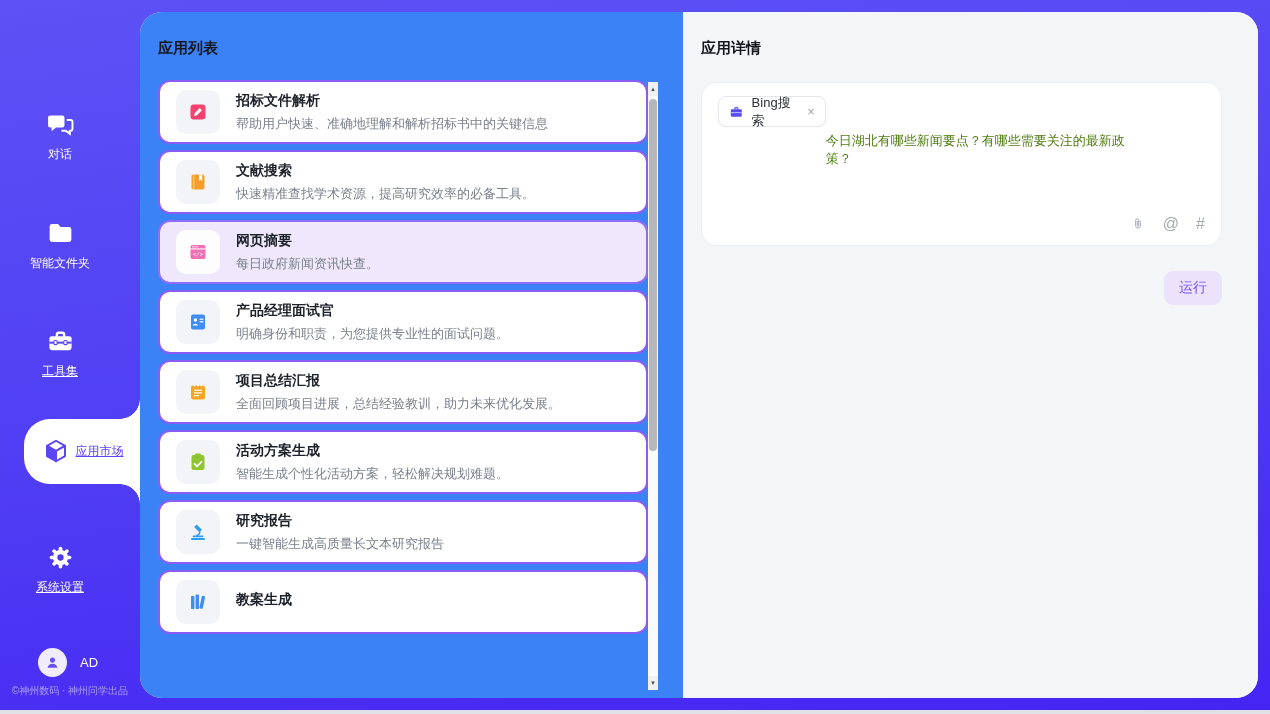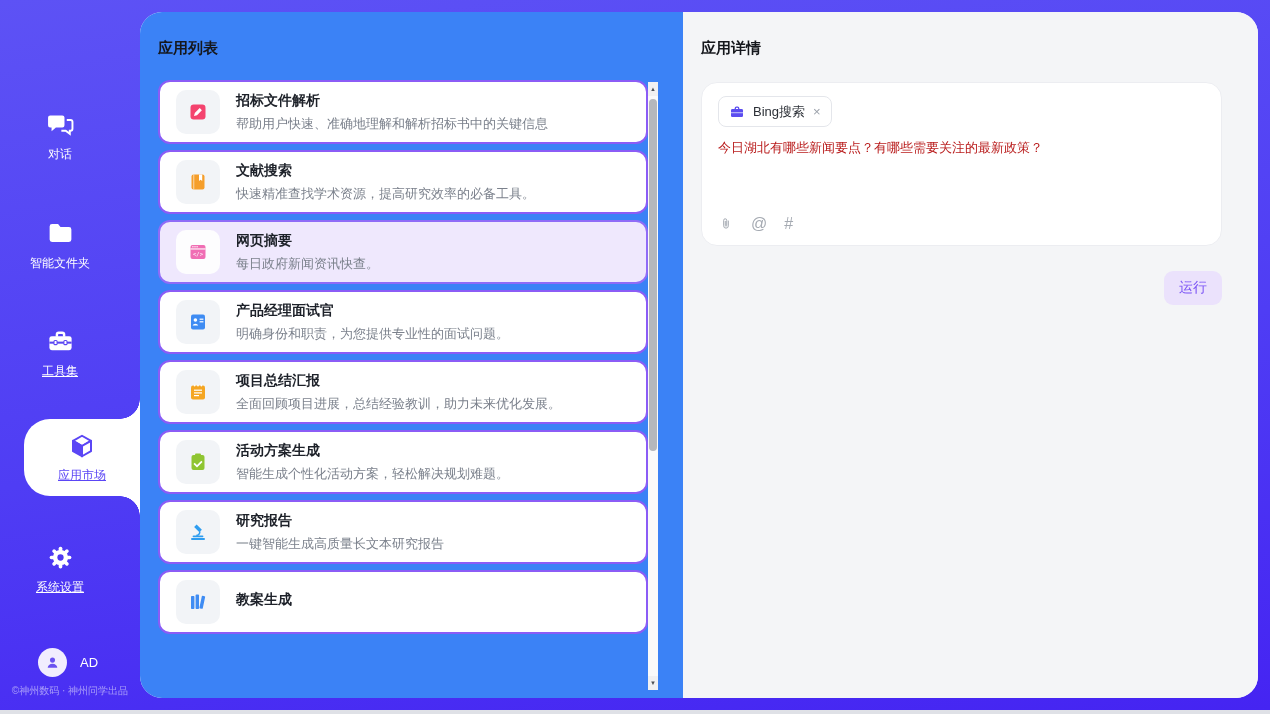--- a/index.html
+++ b/index.html
@@ -33,23 +33,23 @@
     align-items:center; gap:7px; color:#fff; cursor:pointer;
   }
   .nav-item .lbl { font-size:12px; }
   .u { text-decoration:underline; }
   .nav-chat    { top:110px; }
   .nav-folder  { top:219px; }
   .nav-tools   { top:327px; }
   .nav-settings{ top:543px; }
 
   .nav-active {
-    position:absolute; left:24px; top:419px; width:116px; height:77px;
+    position:absolute; left:24px; top:419px; width:116px; height:65px;
     background:#fff; border-radius:26px 0 0 26px;
-    display:flex; flex-direction:column; align-items:center; justify-content:center; gap:5px;
+    display:flex; flex-direction:row; align-items:center; justify-content:center; gap:5px;
     color:#5b46f5; cursor:pointer;
   }
   .nav-active .lbl { font-size:12px; }
   .nav-active::before {
     content:""; position:absolute; right:0; top:-20px; width:20px; height:20px;
     background:radial-gradient(circle at 0 0, rgba(0,0,0,0) 19.5px, #fff 20px);
   }
   .nav-active::after {
     content:""; position:absolute; right:0; bottom:-20px; width:20px; height:20px;
     background:radial-gradient(circle at 0 100%, rgba(0,0,0,0) 19.5px, #fff 20px);
@@ -83,29 +83,29 @@
   .vscroll { position:absolute; left:508px; top:70px; bottom:8px; width:10px; background:#fafafa; }
   .sb-btn { position:absolute; left:0; width:10px; height:14px; background:#f1f1f2; color:#4d5156; font-size:6px; line-height:14px; text-align:center; cursor:pointer; }
   .sb-up { top:0; } .sb-down { bottom:0; }
   .sb-thumb { position:absolute; left:1px; top:17px; width:8px; height:352px; background:#b5b7bc; border-radius:4px; cursor:pointer; }
 
   .detail-pane { flex:1; background:#f4f5f7; position:relative; }
   .detail-pane .pane-title { position:absolute; left:18px; top:27px; }
   .input-card {
     position:absolute; left:18px; top:70px; width:521px; height:164px;
     background:#fff; border:1px solid #ecedf1; border-radius:16px;
-    padding:13px 16px 12px 16px; display:flex; flex-direction:column;
+    padding:13px 16px 12px 16px; display:flex; flex-direction:row;
   }
   .tag {
     display:inline-flex; align-items:center; gap:8px; align-self:flex-start;
     border:1px solid #e4e6eb; border-radius:8px; height:31px; padding:0 10px; background:#fff;
   }
   .tag-label { font-size:13px; color:#2b2f36; }
   .tag-close { color:#9ba1aa; font-size:13px; cursor:pointer; line-height:1; }
-  .prompt { margin-top:12px; font-size:13px; color:#b91c1c; }
+  .prompt { margin-top:36px; font-size:13px; color:#4d7c0f; }
   .composer-icons { margin-top:auto; display:flex; align-items:center; gap:17px; color:#a5aab2; }
   .composer-icons .sym { font-size:16px; cursor:pointer; }
   .run-row { position:absolute; left:18px; top:259px; width:521px; text-align:right; }
   .run-btn {
     display:inline-block; border:none; background:#ebe2fc; color:#7a52f5;
     font-size:14px; padding:8px 15px; border-radius:9px; cursor:pointer;
     font-family:inherit;
   }
 </style>
 </head>

